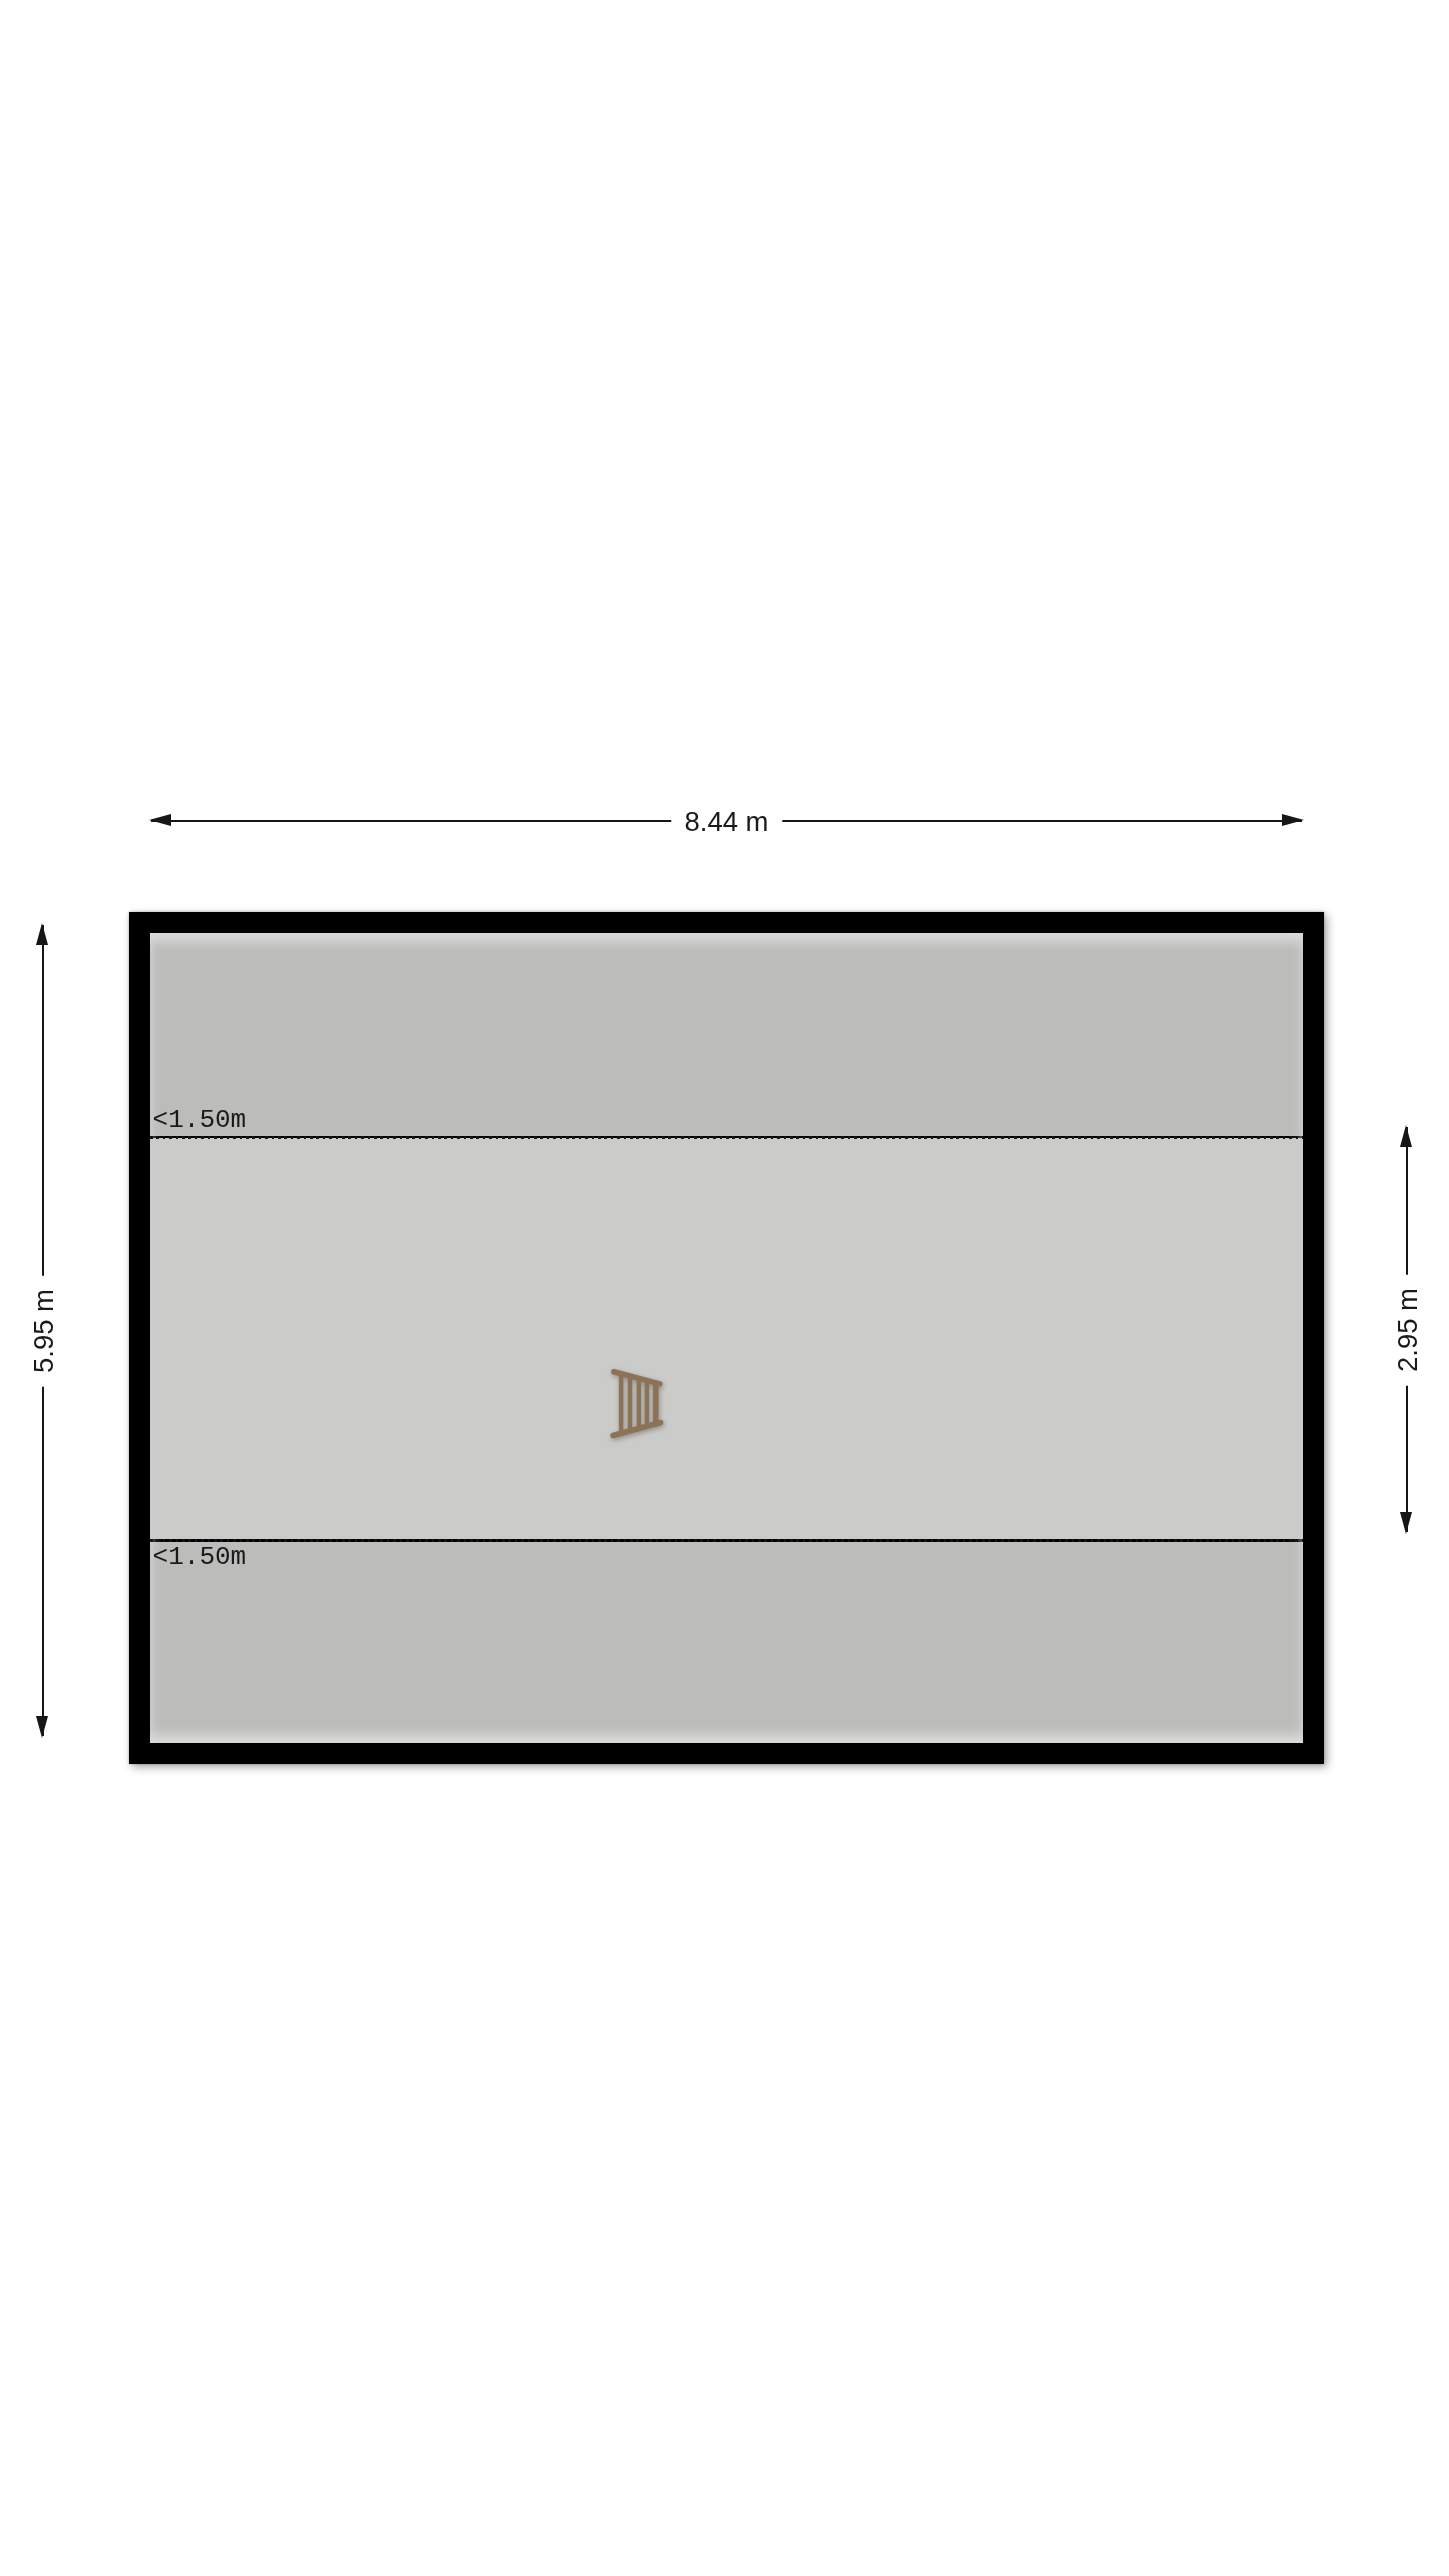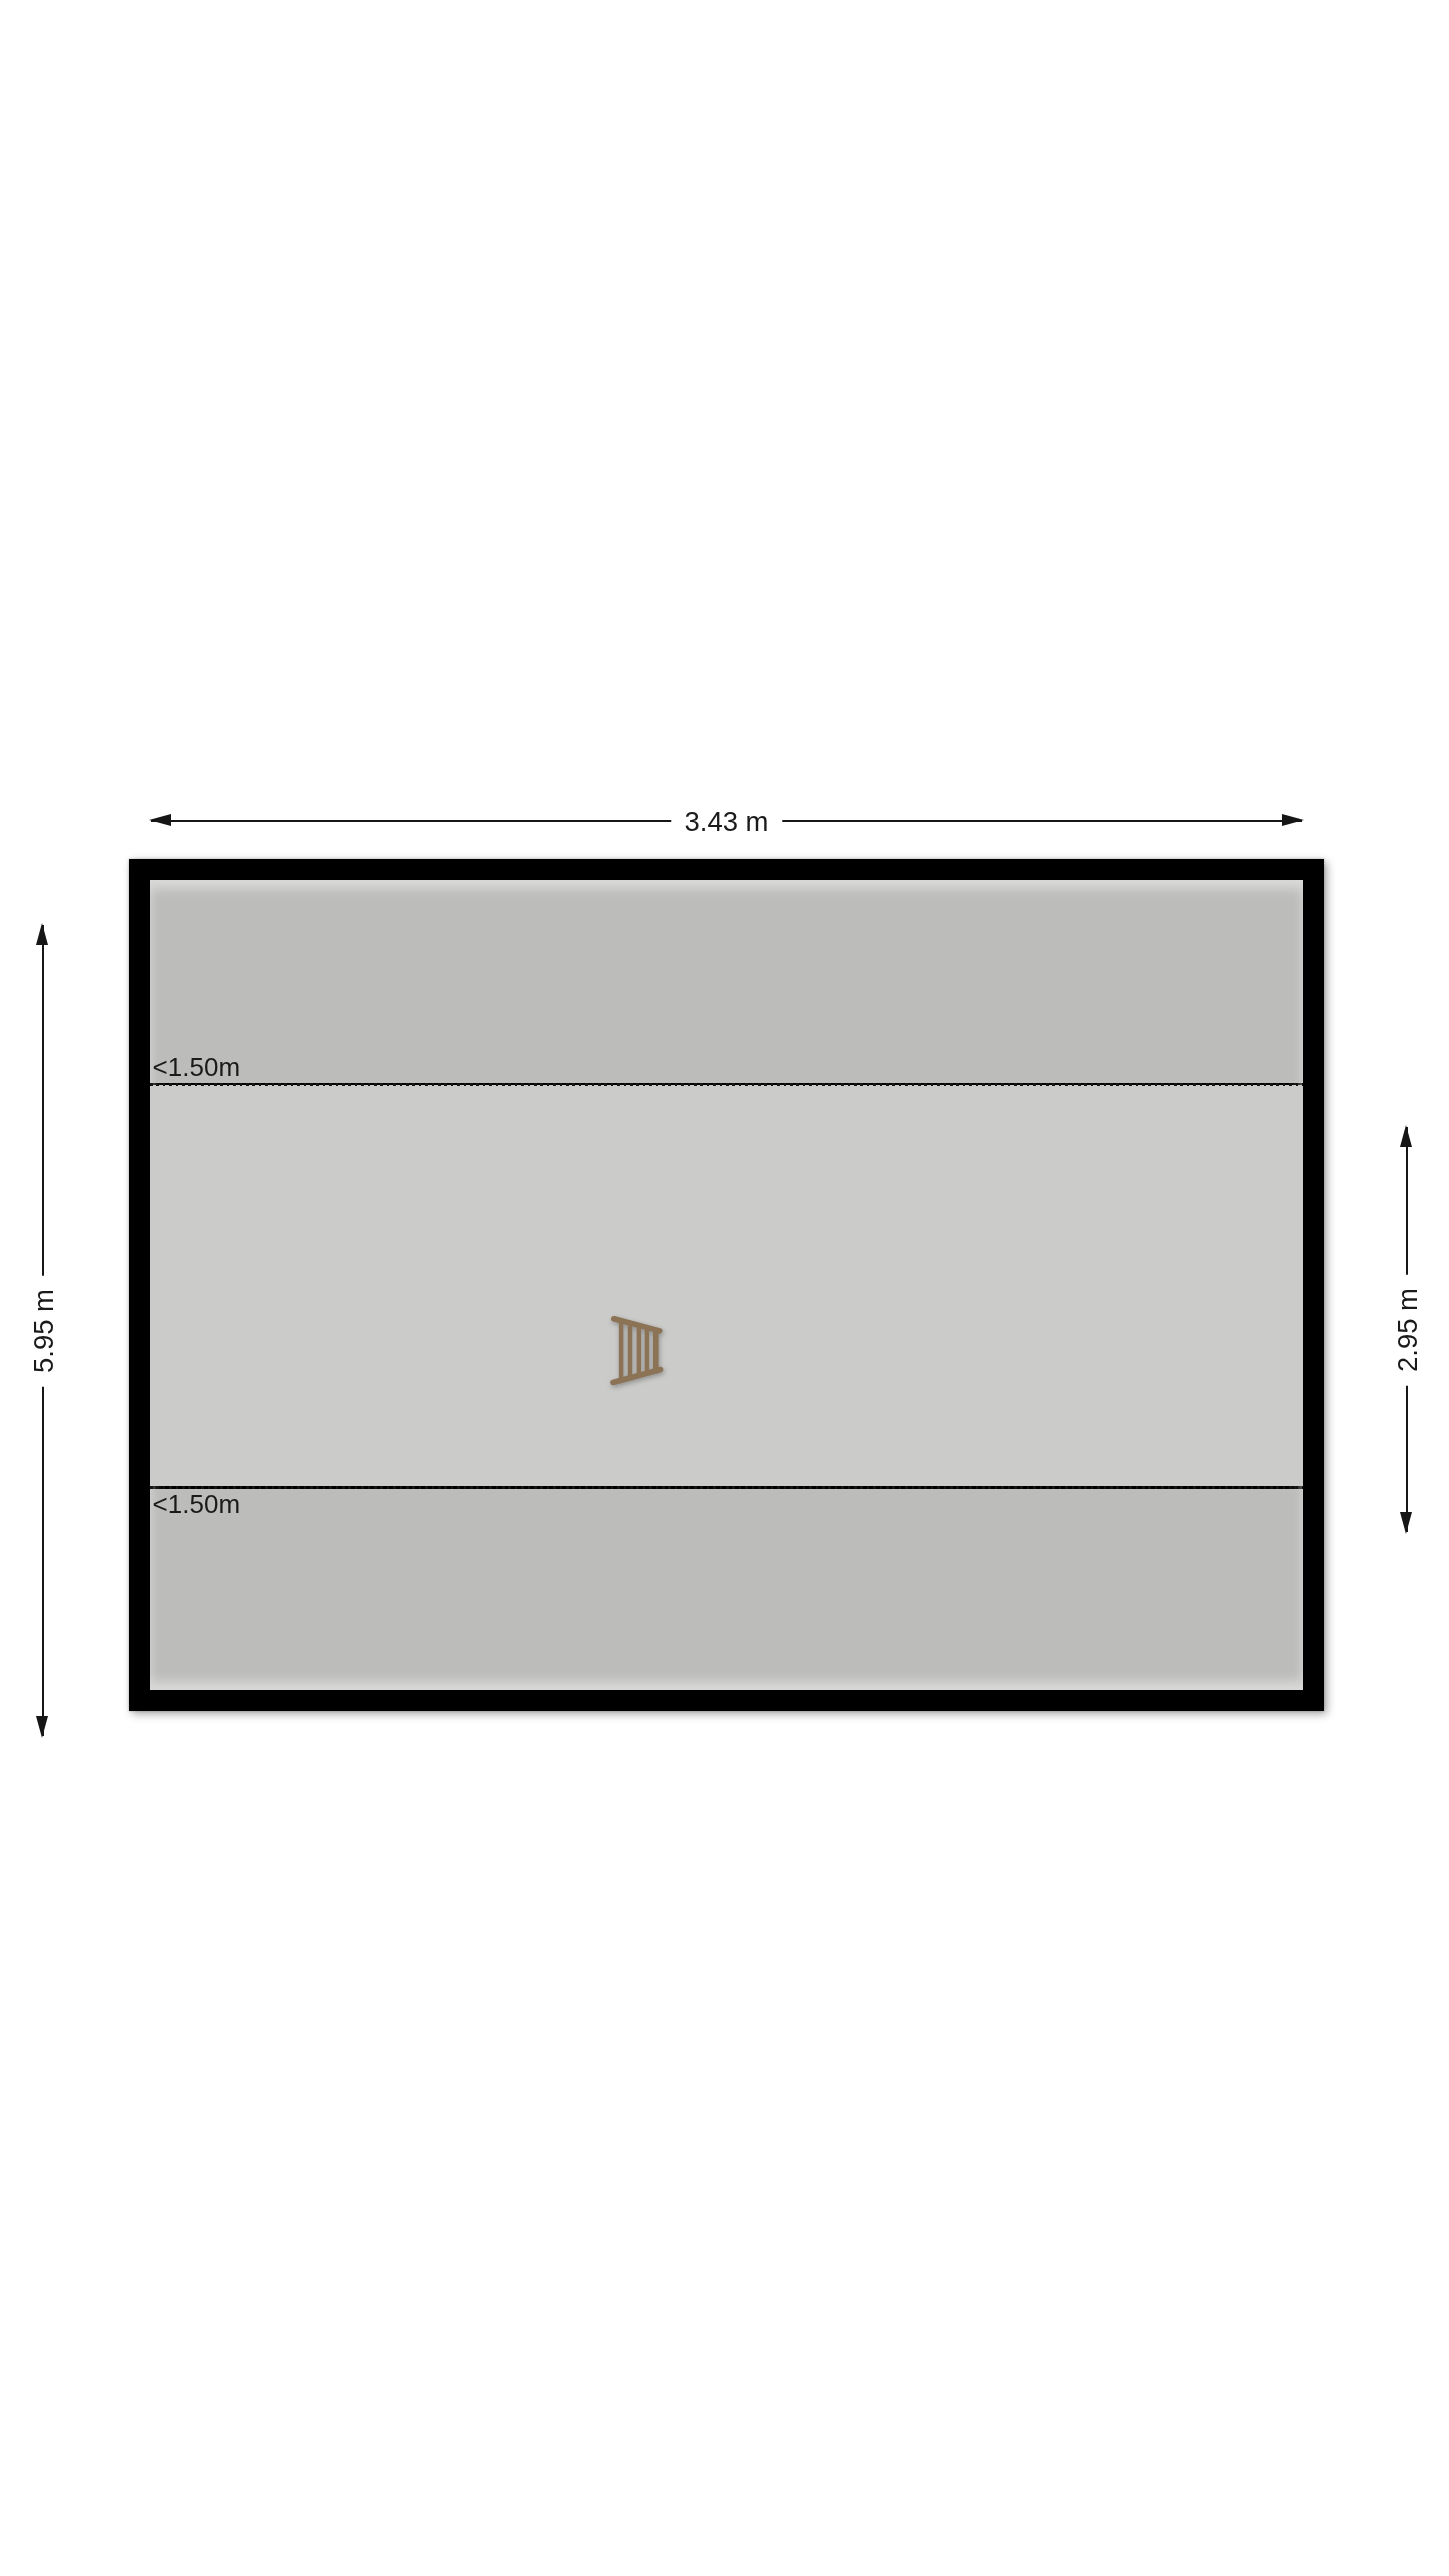--- a/index.html
+++ b/index.html
@@ -14,26 +14,27 @@
     background: var(--background, #fff);
     font-family: "Liberation Sans", sans-serif;
     color: var(--text, #1a1a1a);
     overflow: hidden;
   }
 
   
   .plan {
     position: absolute;
     left: 129px;
-    top: 859px;
+    top: 912px;
     width: 1153px;
     height: 810px;
     background: var(--wall, #000);
     border: 21.5px solid var(--wall, #000);
     box-shadow: 2.6px 3.4px 8.6px rgba(0,0,0,0.35), 0 0 2.6px rgba(0,0,0,0.25);
+    font-family: Liberation Mono, monospace;
   }
   .plan-inner {
     position: relative;
     width: 100%;
     height: 100%;
     overflow: hidden;
     box-shadow: inset 0 0 13.7px rgba(255,255,255,0.75);
   }
   .zone {
     position: absolute;
@@ -140,21 +141,21 @@
   }
 </style>
 </head>
 <body>
 
 <div class="canvas">
 
   <div class="dim dim-h dim-top">
     <span class="arrowhead left"></span>
     <span class="arrowhead right"></span>
-    <span class="dim-label">3.43 m</span>
+    <span class="dim-label">8.44 m</span>
   </div>
 
   <div class="dim dim-v dim-left">
     <span class="arrowhead up"></span>
     <span class="arrowhead down"></span>
     <span class="dim-label rotated">5.95 m</span>
   </div>
 
   <div class="dim dim-v dim-right">
     <span class="arrowhead up"></span>

